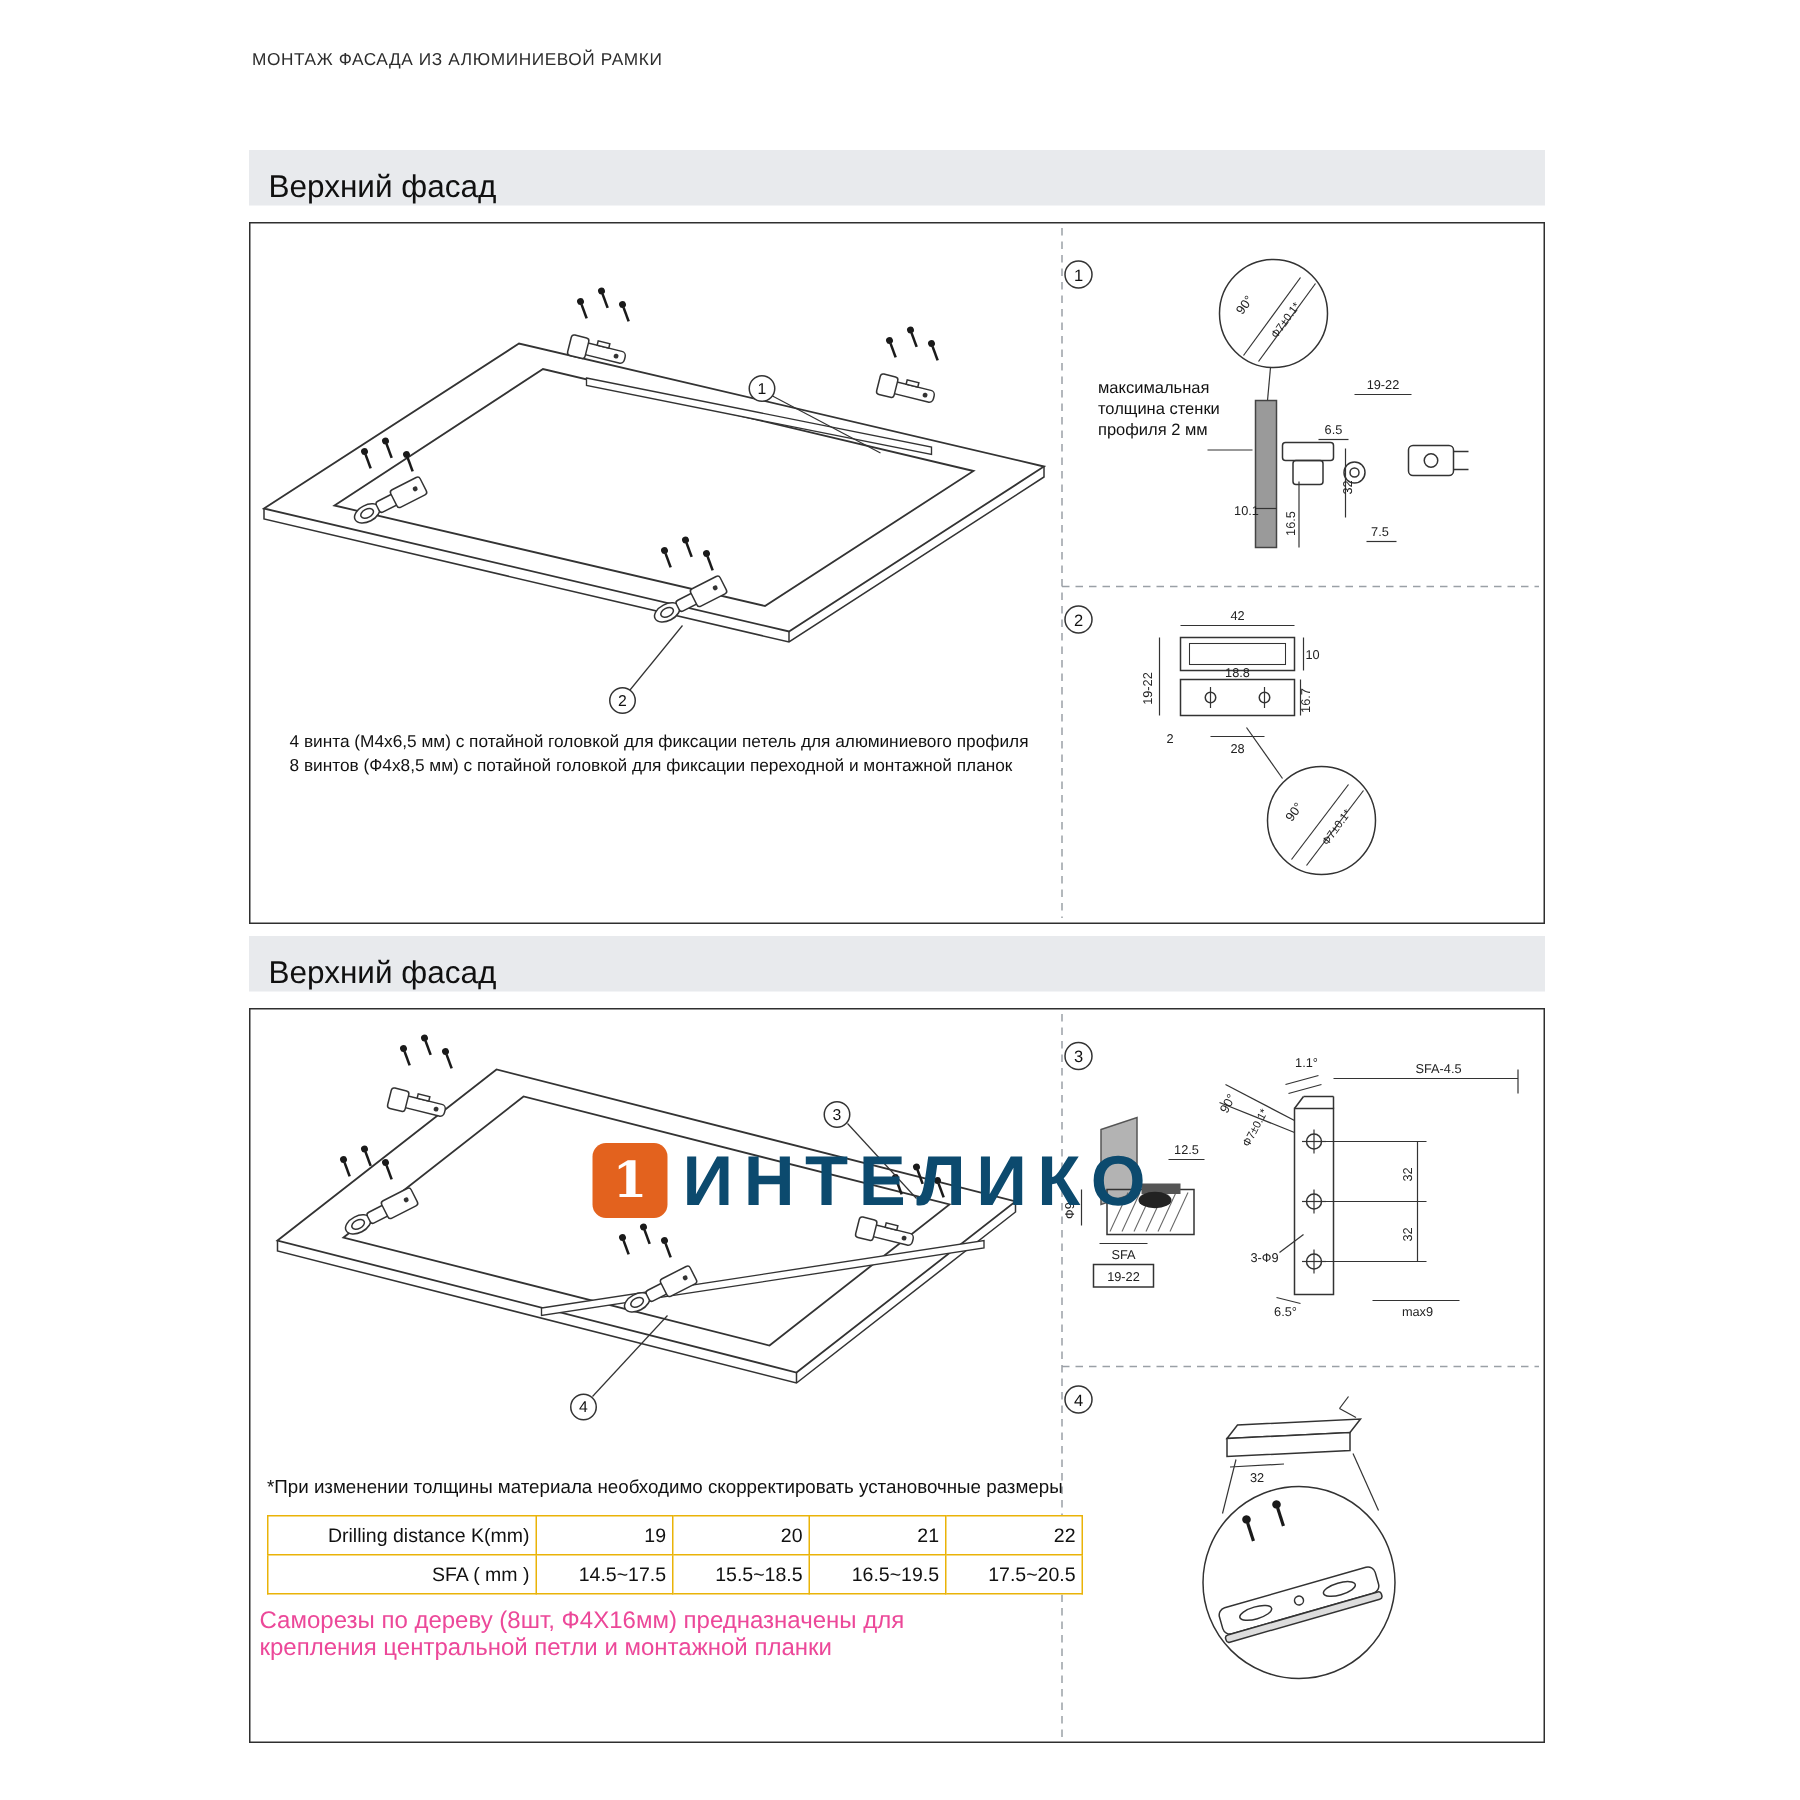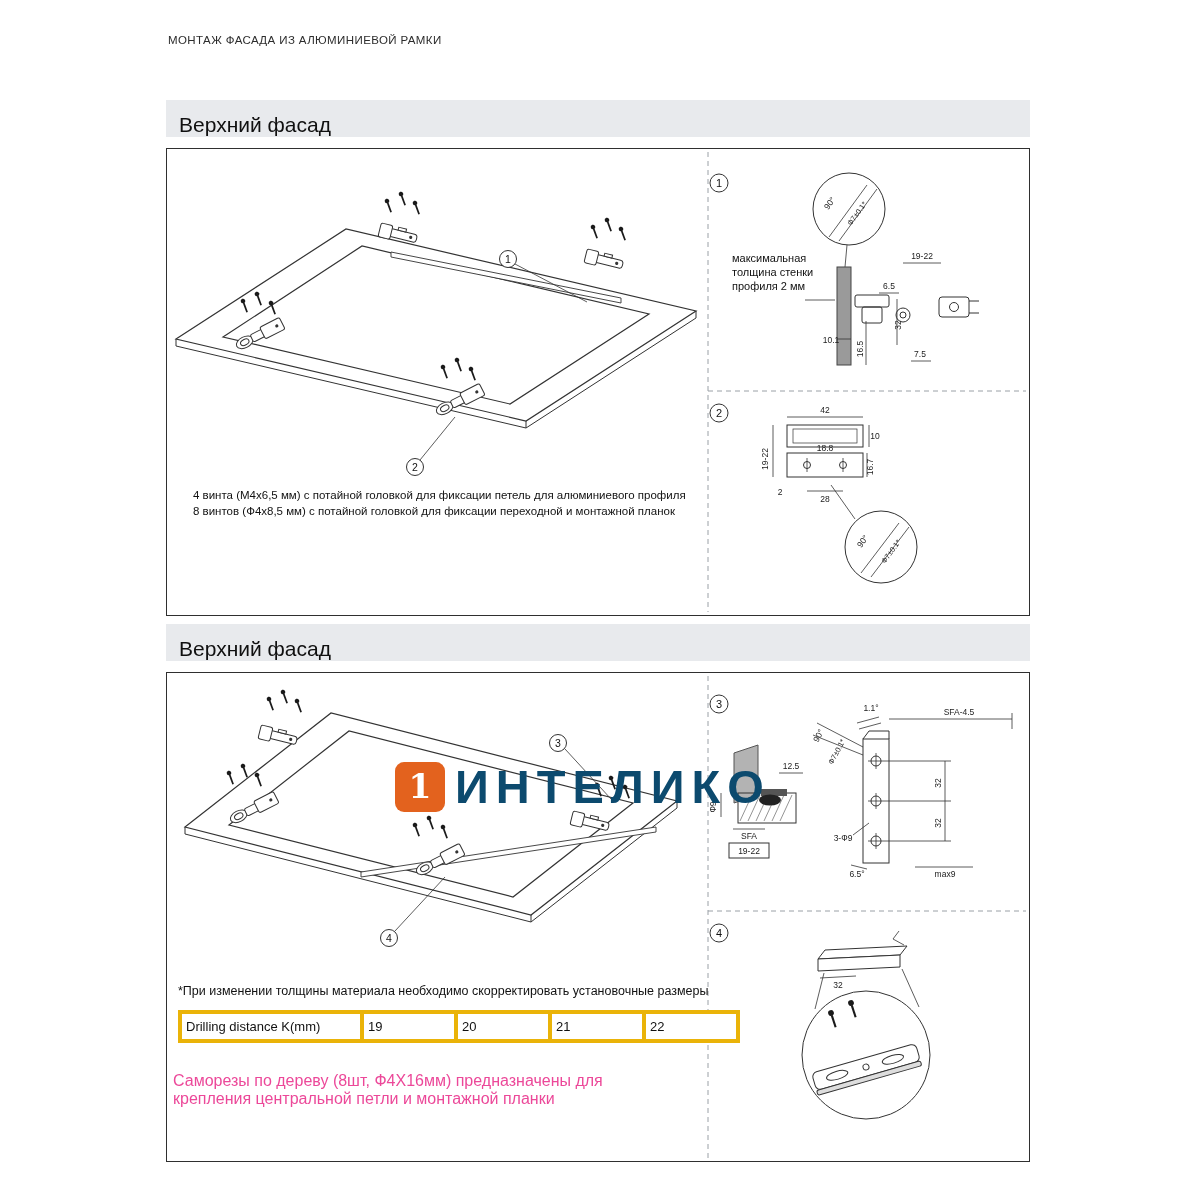--- a/index.html
+++ b/index.html
@@ -12,21 +12,21 @@
   #panel-top{top:148px;height:468px;}
   #panel-bottom{top:672px;height:490px;}
   svg.draw{position:absolute;left:0;top:0;}
   .notes-top{position:absolute;left:26px;top:338px;font-size:11.5px;line-height:16px;color:#111;width:700px;}
   .watermark{position:absolute;left:228px;top:86px;display:flex;align-items:center;gap:10px;pointer-events:none;}
   .wm-logo{width:50px;height:50px;background:#e05206;border-radius:9px;display:flex;align-items:center;justify-content:center;opacity:.9;}
   .wm-logo span{color:#fff;font-family:"DejaVu Serif",serif;font-weight:bold;font-size:33px;line-height:1;}
   .wm-text{font-size:47px;font-weight:bold;color:#0c4a6e;letter-spacing:7px;white-space:nowrap;}
   .adjust-note{position:absolute;left:11px;top:311px;font-size:12.5px;color:#111;width:560px;}
   table.ktable{position:absolute;left:11px;top:337px;border-collapse:collapse;font-size:13px;color:#111;background:#fff;}
-  table.ktable td{border:4px solid #eab308;text-align:left;height:25px;padding:0 4px;}
+  table.ktable td{border:1px solid #eab308;text-align:right;height:25px;padding:0 4px;}
   table.ktable td.c0{width:170px;}
   table.ktable td.cn{width:82px;}
   .screw-notes{position:absolute;left:6px;top:399px;font-size:16px;line-height:17.5px;color:#ec4899;width:452px;}
   .screw-notes p{margin:0 0 3px 0;}
   
   text.dim{font-family:"Liberation Sans",sans-serif;font-size:8.5px;fill:#222;text-anchor:middle;}
   text.dim7{font-family:"Liberation Sans",sans-serif;font-size:7.5px;fill:#222;text-anchor:middle;}
   text.note{font-family:"Liberation Sans",sans-serif;font-size:11px;fill:#111;text-anchor:start;}
   line.thin{stroke:#333;stroke-width:.8;}
   line.dimline{stroke:#333;stroke-width:.8;}
@@ -357,20 +357,27 @@
 
     <table class="ktable">
       <tbody>
           <tr>
         <td class="c0">Drilling distance K(mm)</td>
         <td class="cn">19</td>
         <td class="cn">20</td>
         <td class="cn">21</td>
         <td class="cn">22</td>
       </tr>
+      <tr>
+        <td class="c0">SFA ( mm )</td>
+        <td class="cn">14.5~17.5</td>
+        <td class="cn">15.5~18.5</td>
+        <td class="cn">16.5~19.5</td>
+        <td class="cn">17.5~20.5</td>
+      </tr>
     </tbody>
       </table>
 
     <div class="screw-notes">
       <p>Саморезы по дереву (8шт, Ф4Х16мм) предназначены для крепления центральной петли и монтажной планки</p>
     </div>
   </div>
 
 </div>
 

